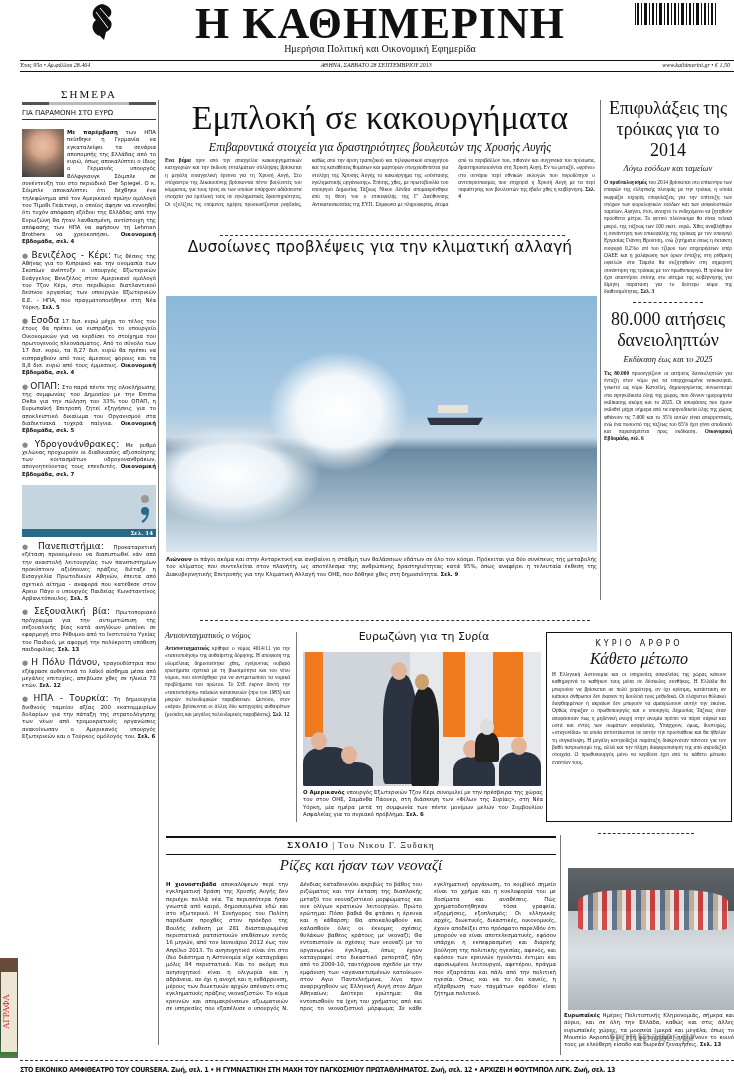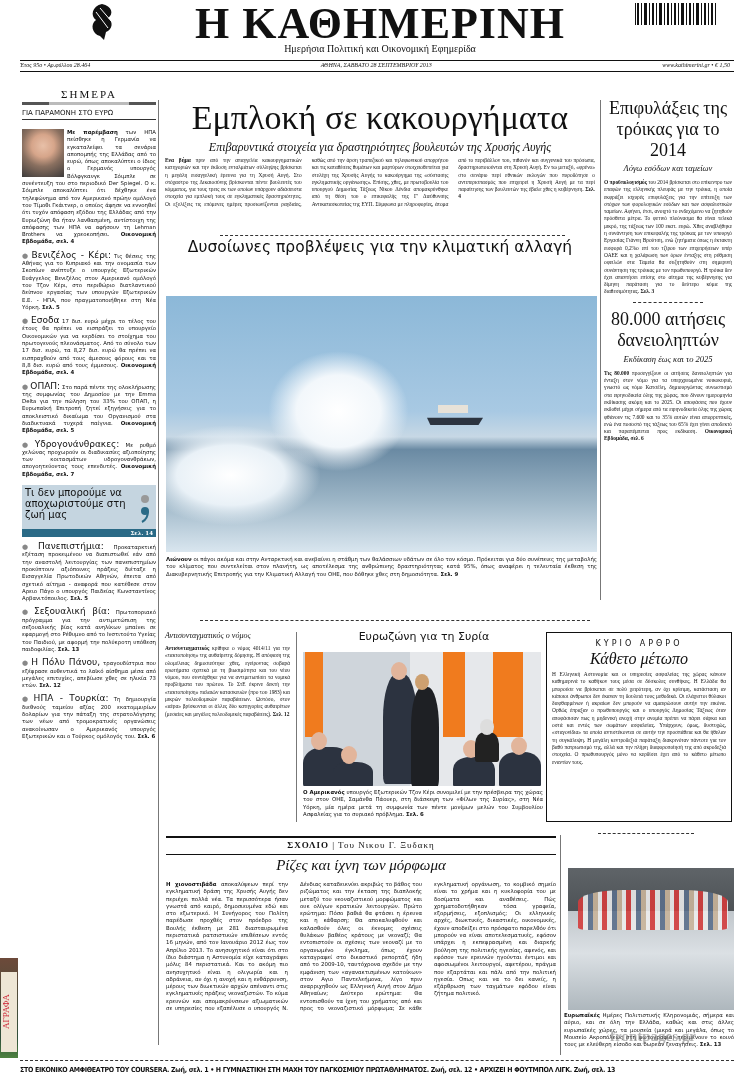--- a/index.html
+++ b/index.html
@@ -143,21 +143,20 @@
     <span>των ΗΠΑ πείσθηκε η Γερμανία να εγκαταλείψει τα σενάρια αποπομπής της Ελλάδας από το ευρώ, όπως αποκαλύπτει ο ίδιος ο Γερμανός υπουργός Βόλφγκανγκ Σόιμπλε σε συνέντευξη του στο περιοδικό Der Spiegel. Ο κ. Σόιμπλε αποκαλύπτει ότι δέχθηκε ένα τηλεφώνημα από τον Αμερικανό πρώην ομόλογό του Τίμοθι Γκάιτνερ, ο οποίος άφησε να εννοηθεί ότι τυχόν απόφαση εξόδου της Ελλάδας από την Ευρωζώνη θα ήταν λανθασμένη, αντίστοιχη της απόφασης των ΗΠΑ να αφήσουν τη Lehman Brothers να χρεοκοπήσει.</span>
     <b>Οικονομική Εβδομάδα, σελ. 4</b>
   </div>
 
   <div class="brief tiny cond"><span class="bullet">●</span><span class="hd">Βενιζέλος - Κέρι:</span> <span>Τις θέσεις της Αθήνας για το Κυπριακό και την ονομασία των Σκοπίων ανέπτυξε ο υπουργός Εξωτερικών Ευάγγελος Βενιζέλος στον Αμερικανό ομόλογό του Τζον Κέρι, στο περιθώριο διατλαντικού δείπνου εργασίας των υπουργών Εξωτερικών Ε.Ε. - ΗΠΑ, που πραγματοποιήθηκε στη Νέα Υόρκη.</span> <b>Σελ. 5</b></div>
   <div class="brief tiny cond"><span class="bullet">●</span><span class="hd">Εσοδα</span> <span>17 δισ. ευρώ μέχρι το τέλος του έτους θα πρέπει να εισπράξει το υπουργείο Οικονομικών για να κερδίσει το στοίχημα του πρωτογενούς πλεονάσματος. Από το σύνολο των 17 δισ. ευρώ, τα 8,27 δισ. ευρώ θα πρέπει να εισπραχθούν από τους άμεσους φόρους και τα 8,8 δισ. ευρώ από τους έμμεσους.</span> <b>Οικονομική Εβδομάδα, σελ. 4</b></div>
   <div class="brief tiny cond"><span class="bullet">●</span><span class="hd">ΟΠΑΠ:</span> <span>Στο παρά πέντε της ολοκλήρωσης της συμφωνίας του Δημοσίου με την Emma Delta για την πώληση του 33% του ΟΠΑΠ, η Ευρωπαϊκή Επιτροπή ζητεί εξηγήσεις για το αποκλειστικό δικαίωμα του Οργανισμού στα διαδικτυακά τυχερά παίγνια.</span> <b>Οικονομική Εβδομάδα, σελ. 5</b></div>
   <div class="brief tiny cond"><span class="bullet">●</span><span class="hd">Υδρογονάνθρακες:</span> <span>Με ρυθμό χελώνας προχωρούν οι διαδικασίες αξιοποίησης των κοιτασμάτων υδρογονανθράκων, απογοητεύοντας τους επενδυτές.</span> <b>Οικονομική Εβδομάδα, σελ. 7</b></div>
 
   <div id="teaser">
-    <div id="teaser-text">Τι δεν μπορούμε να αποχωριστούμε στη ζωή μας</div>
     <svg id="teaser-comma" viewBox="0 0 10 30">
       <circle cx="5" cy="6" r="4" fill="#999"></circle>
         <circle cx="5" cy="18" r="4" fill="#2a6a86"></circle>
         <path d="M8 18 Q8 26 2 29" stroke="#2a6a86" stroke-width="2" fill="none"></path>
     </svg>
     <div id="teaser-foot">Σελ. 14</div>
   </div>
 
   <div class="brief tiny cond"><span class="bullet">●</span><span class="hd">Πανεπιστήμια:</span> <span>Προκαταρκτική εξέταση προκειμένου να διαπιστωθεί εάν από την αναστολή λειτουργίας των πανεπιστημίων προκύπτουν αξιόποινες πράξεις διέταξε η Εισαγγελία Πρωτοδικών Αθηνών, έπειτα από σχετικό αίτημα - αναφορά που κατέθεσε στον Αρειο Πάγο ο υπουργός Παιδείας Κωνσταντίνος Αρβανιτόπουλος.</span> <b>Σελ. 5</b></div>
   <div class="brief tiny cond"><span class="bullet">●</span><span class="hd">Σεξουαλική βία:</span> <span>Πρωτοποριακό πρόγραμμα για την αντιμετώπιση της σεξουαλικής βίας κατά ανηλίκων μπαίνει σε εφαρμογή στο Ρέθυμνο από το Ινστιτούτο Υγείας του Παιδιού, με αφορμή την πολύκροτη υπόθεση παιδοφιλίας.</span> <b>Σελ. 13</b></div>
@@ -248,21 +247,21 @@
   <div id="kyrio-label">ΚΥΡΙΟ ΑΡΘΡΟ</div>
   <div id="kyrio-head" class="serif">Κάθετο μέτωπο</div>
   <div class="tiny serif">Η Ελληνική Αστυνομία και οι υπηρεσίες ασφαλείας της χώρας κάνουν καθημερινά το καθήκον τους μέσα σε δύσκολες συνθήκες. Η Ελλάδα θα μπορούσε να βρίσκεται σε πολύ χειρότερη, αν όχι κρίσιμη, κατάσταση αν κάποιοι άνθρωποι δεν έκαναν τη δουλειά τους μεθοδικά. Οι ελάχιστοι θύλακοι διεφθαρμένων ή ακραίων δεν μπορούν να αμαυρώσουν αυτήν την εικόνα. Ορθώς έπραξαν ο πρωθυπουργός και ο υπουργός Δημοσίας Τάξεως όταν αποφάσισαν πως η μηδενική ανοχή στην ανομία πρέπει να πάρει σάρκα και οστά και εντός των σωμάτων ασφαλείας. Υπάρχουν, όμως, δυστυχώς, «σταγονίδια» τα οποία αντιστέκονται σε αυτήν την προσπάθεια και θα ήθελαν τη συγκάλυψη. Η μεγάλη κεντροδεξιά παράταξη διακρινόταν πάντοτε για τον βαθύ πατριωτισμό της, αλλά και την πλήρη διαφοροποίησή της από ακροδεξιά στοιχεία. Ο πρωθυπουργός μόνο να κερδίσει έχει από το κάθετο μέτωπο εναντίον τους.</div>
 </div>
 
 <div id="schol-rule" class="abs"></div>
 <div id="schol-label" class="abs serif">
   <b>ΣΧΟΛΙΟ</b> | <span>Του Νικου Γ. Ξυδακη</span>
 </div>
 <div id="schol-rule2" class="abs rule"></div>
-<div id="schol-head" class="abs serif">Ρίζες και ίχνη των μόρφωμα</div>
+<div id="schol-head" class="abs serif">Ρίζες και ήσαν των νεοναζί</div>
 <div id="schol-body" class="abs tiny cond">
   <b>Η χιονοστιβάδα</b>
   <span>αποκαλύψεων περί την εγκληματική δράση της Χρυσής Αυγής δεν περιέχει πολλά νέα. Τα περισσότερα ήσαν γνωστά από καιρό, δημοσιευμένα εδώ και στο εξωτερικό. Η Συνήγορος του Πολίτη παρέδωσε προχθές στον πρόεδρο της Βουλής έκθεση με 281 διασταυρωμένα περιστατικά ρατσιστικών επιθέσεων εντός 16 μηνών, από τον Ιανουάριο 2012 έως τον Απρίλιο 2013. Το ανησυχητικό είναι ότι στο ίδιο διάστημα η Αστυνομία είχε καταγράψει μόλις 84 περιστατικά. Και το ακόμη πιο ανησυχητικό είναι η ολιγωρία και η αδράνεια, αν όχι η ανοχή και η ενθάρρυνση, μέρους των διωκτικών αρχών απέναντι στις εγκληματικές πράξεις νεοναζιστών. Το κύμα ερευνών και απομακρύνσεων αξιωματικών σε υπηρεσίες που εξαπέλυσε ο υπουργός Ν. Δένδιας καταδεικνύει ακριβώς το βάθος του ριζώματος και την έκταση της διαπλοκής μεταξύ του νεοναζιστικού μορφώματος και ουκ ολίγων κρατικών λειτουργών. Πρώτο ερώτημα: Πόσο βαθιά θα φτάσει η έρευνα και η κάθαρση; Θα αποκαλυφθούν και καλασθούν όλες οι έκνομες σχέσεις θυλάκων βαθέος κράτους με νεοναζί; Θα εντοπιστούν οι σχέσεις των νεοναζί με το οργανωμένο έγκλημα, όπως έχουν καταγραφεί στο δικαστικό ρεπορτάζ ήδη από το 2009-10, ταυτόχρονα σχεδόν με την εμφάνιση των «αγανακτισμένων κατοίκων» στον Αγιο Παντελεήμονα, λίγο πριν αναρριχηθούν ως Ελληνική Αυγή στον Δήμο Αθηναίων; Δεύτερο ερώτημα: Θα εντοπισθούν τα ίχνη του χρήματος από και προς το νεοναζιστικό μόρφωμα; Σε κάθε εγκληματική οργάνωση, το κομβικό σημείο είναι το χρήμα και η κυκλοφορία του με δοσίματα και αναθέσεις. Πώς χρηματοδοτήθηκαν τόσα γραφεία, εξορμήσεις, εξοπλισμός; Οι ελληνικές αρχές, διωκτικές, δικαστικές, οικονομικές, έχουν αποδείξει στο πρόσφατο παρελθόν ότι μπορούν να είναι αποτελεσματικές, εφόσον υπάρχει η εκπεφρασμένη και διαρκής βούληση της πολιτικής ηγεσίας, αφενός, και εφόσον των ερευνών ηγούνται έντιμοι και αφοσιωμένοι λειτουργοί, αφετέρου, πράγμα που εξαρτάται και πάλι από την πολιτική ηγεσία. Οπως και να το δει κανείς, η εξάρθρωση των ταγμάτων εφόδου είναι ζήτημα πολιτικό.</span>
 </div>
 <div id="vrule-schol" class="abs vrule"></div>
 
 <div id="mus-dash" class="abs dash"></div>
 <div id="mus-head" class="abs">Τα μουσεία γιορτάζουν</div>
 <div id="mus-photo" class="abs"></div>
 <div id="crowd" class="abs"></div>

